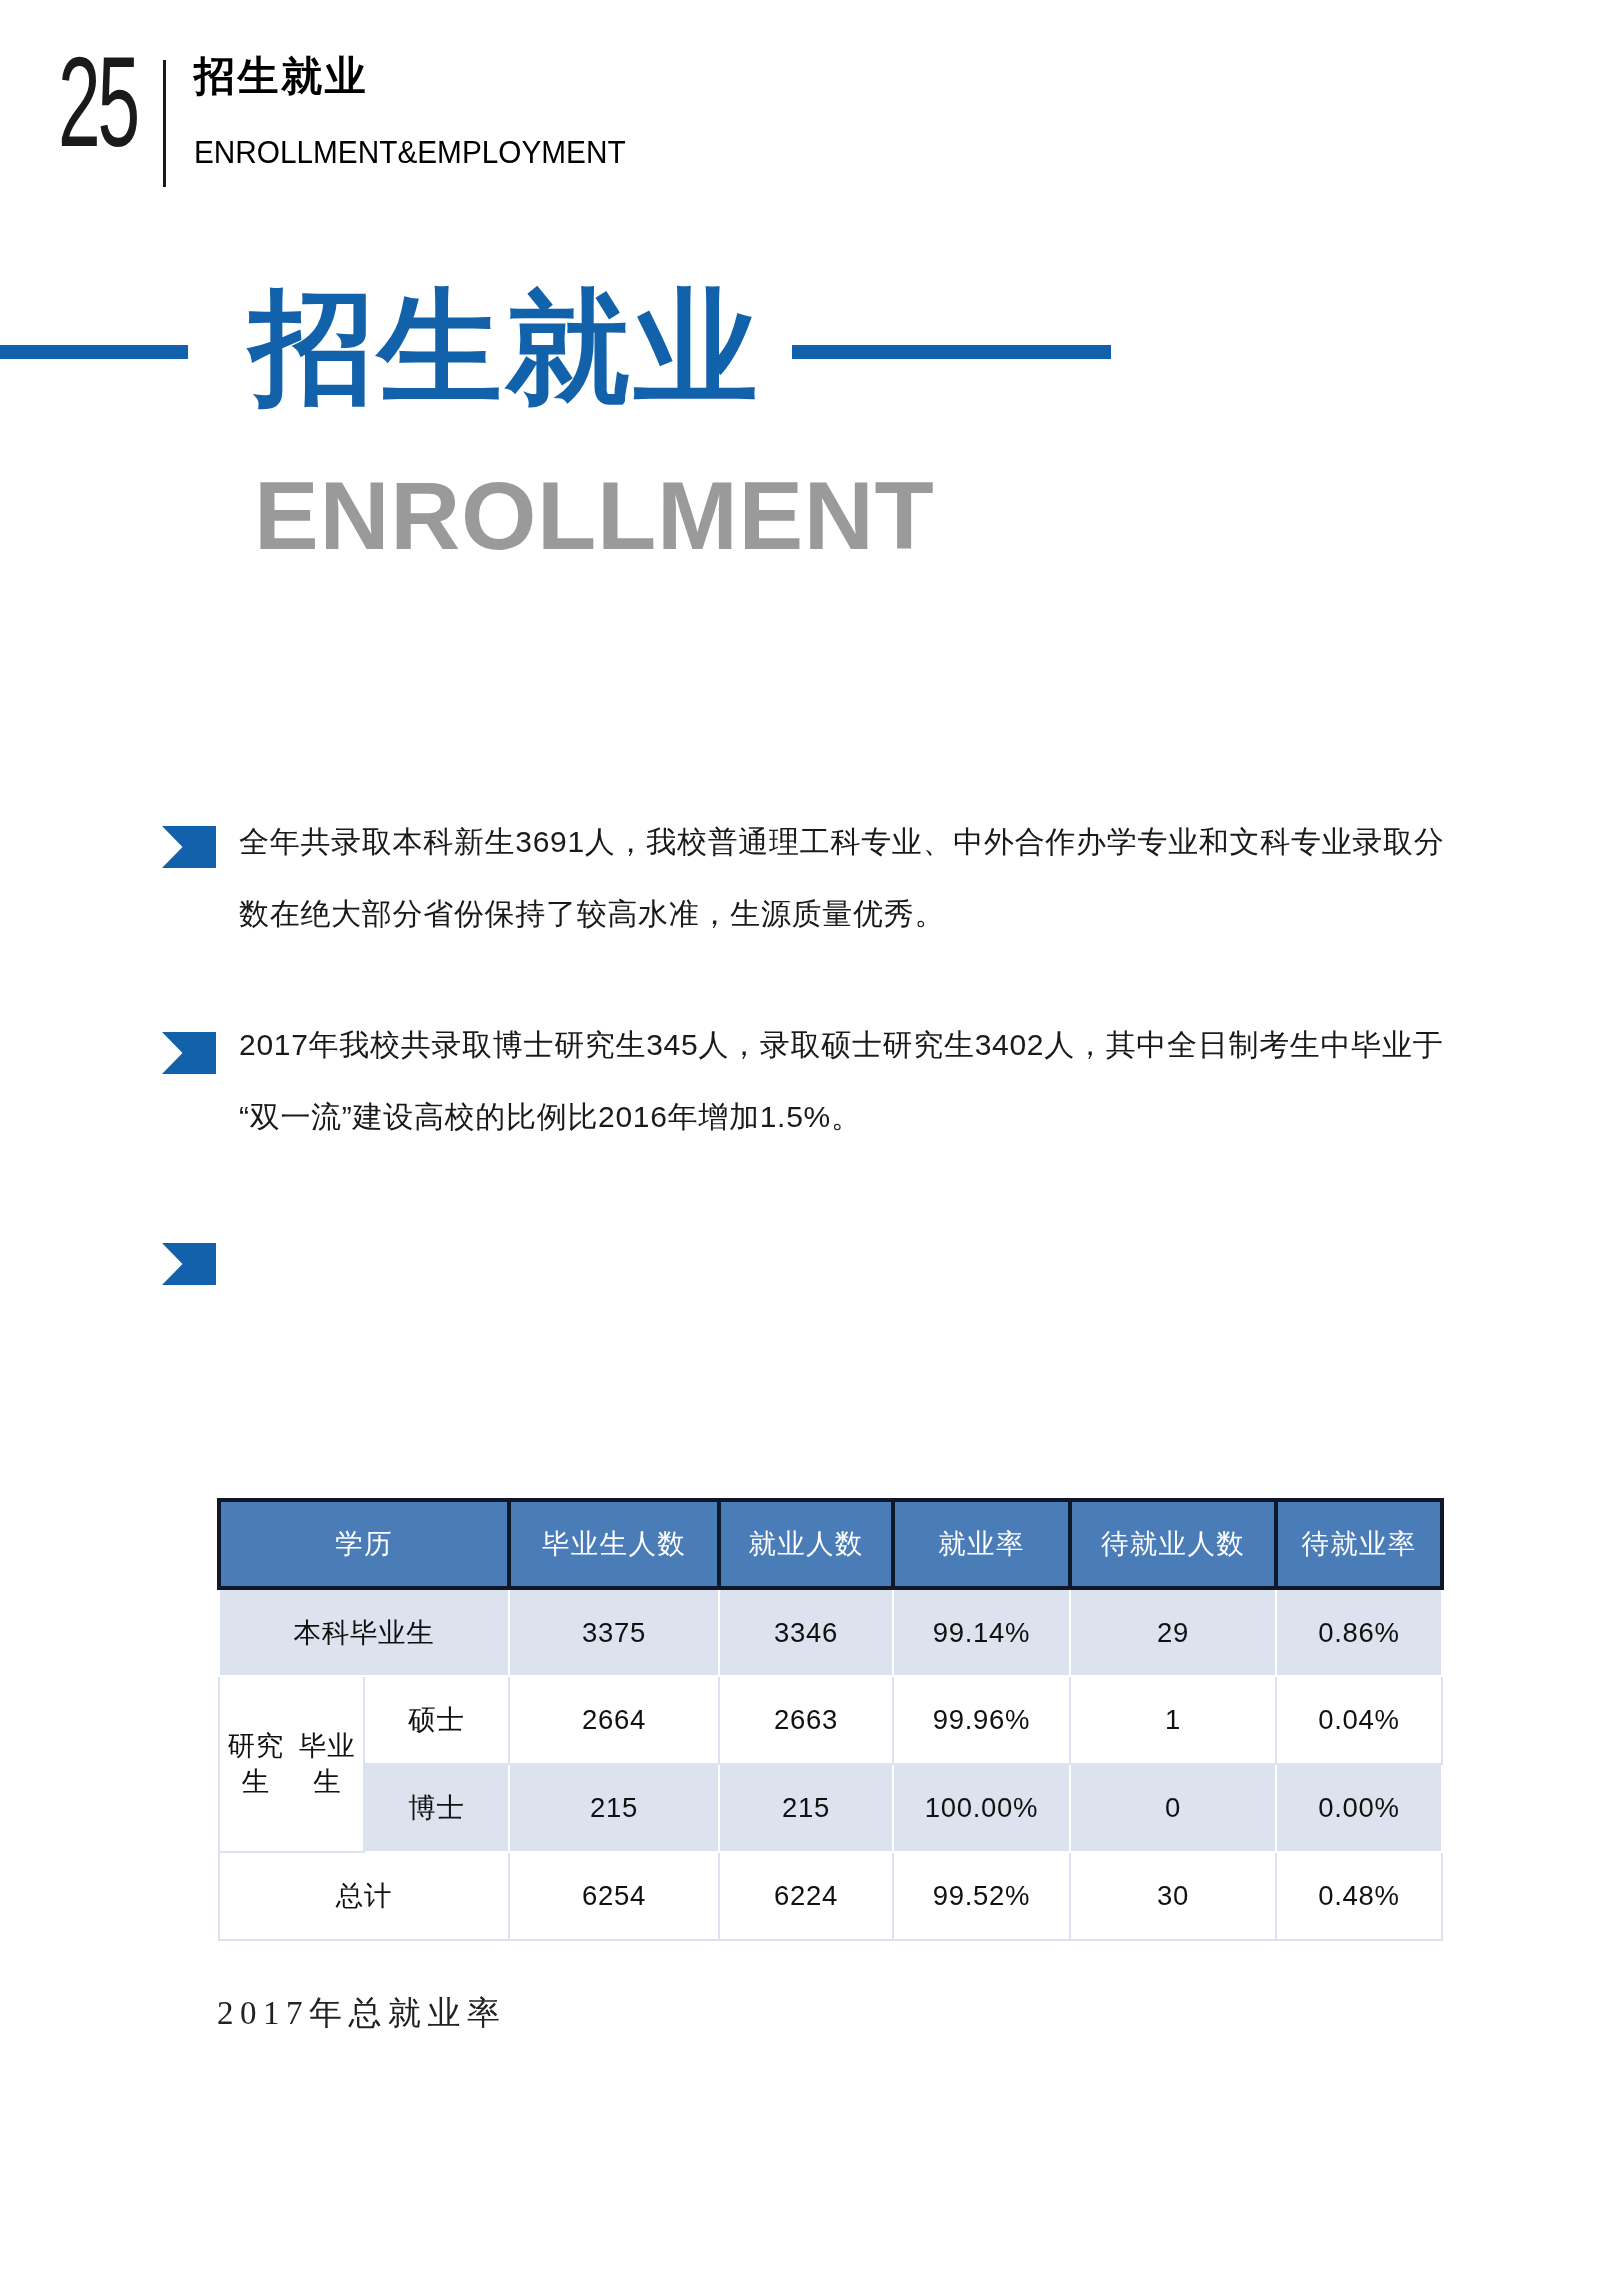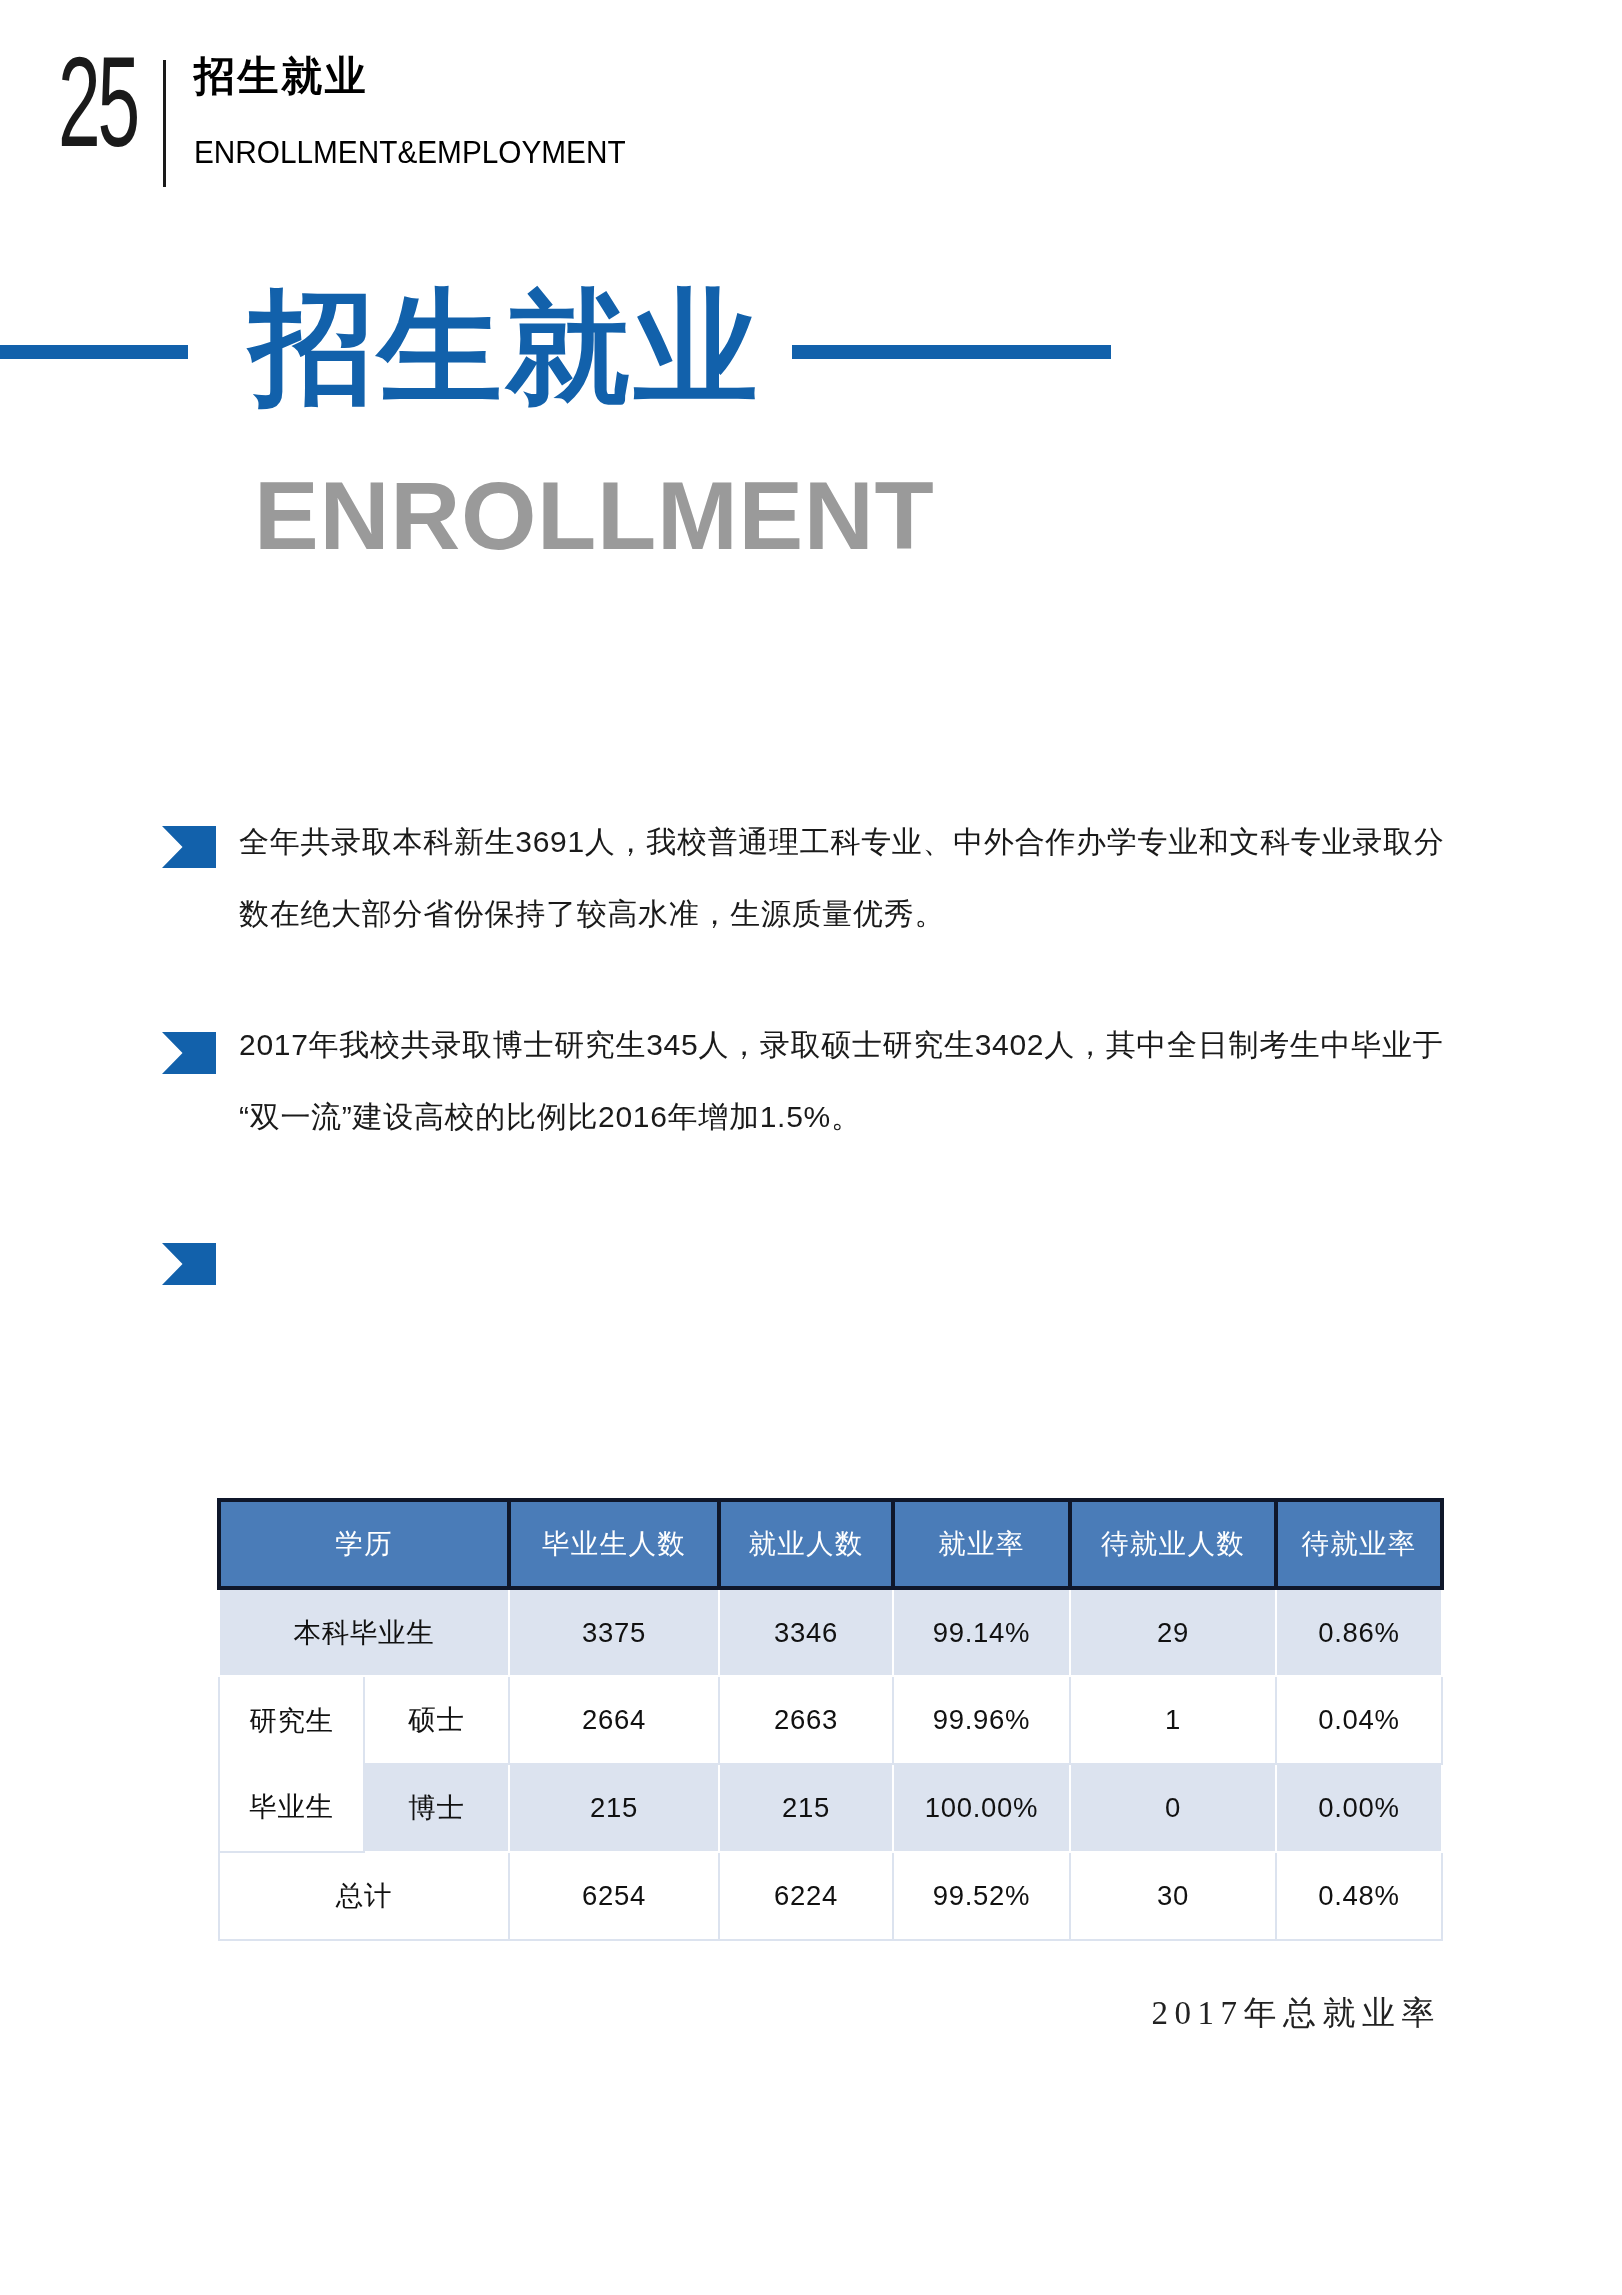--- a/index.html
+++ b/index.html
@@ -64,26 +64,26 @@
   }
   table.emp tr{height:88px;}
   table.emp th{
     background:#4A7CB8;color:#ffffff;font-weight:400;
     border:4px solid #0f172a;letter-spacing:1.3px;
   }
   table.emp td{letter-spacing:0.7px;}
   td.cell-light{background:#DCE3EF;border:2px solid #ffffff;}
   td.cell-white{background:#ffffff;border:2px solid #DCE3EF;text-align:center;}
   td.merged{background:#ffffff;border:2px solid #DCE3EF;padding:0;vertical-align:middle;}
-  .merged-inner{display:flex;flex-direction:column;height:173px;}
+  .merged-inner{display:flex;height:173px;}
   .merged-inner .half{flex:1;display:flex;align-items:center;justify-content:center;}
 
   .table-caption{
     position:absolute;left:217px;top:1991px;width:1224px;
-    text-align:right;
+    text-align:left;
     font-family:"Liberation Serif","DejaVu Serif",serif;
     font-size:33px;letter-spacing:6.5px;color:#222;
   }
 </style>
 </head>
 <body>
 
 <div class="page">
 
   <div class="masthead-num">25</div>

